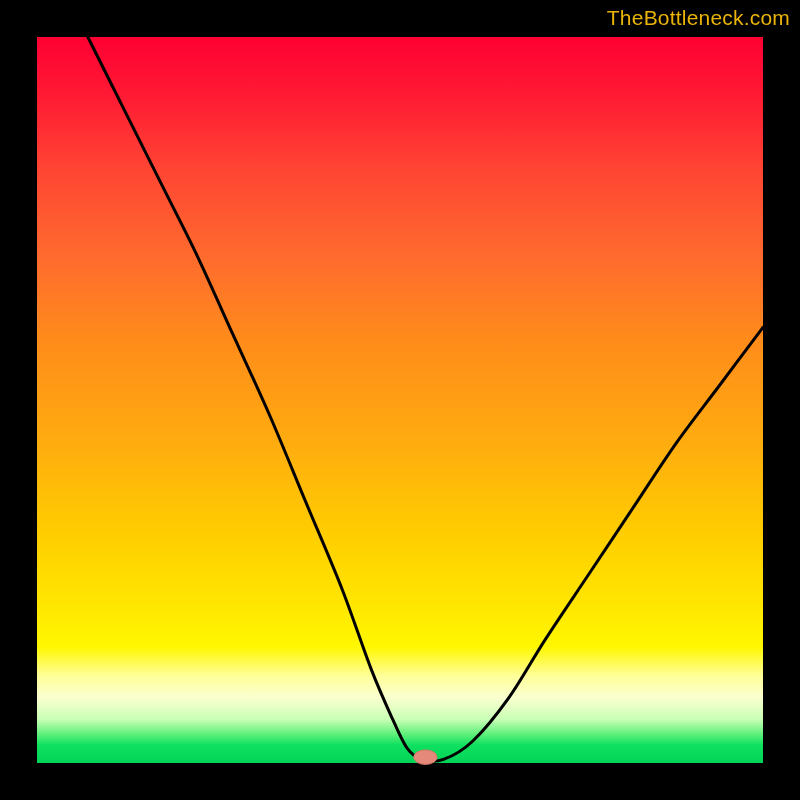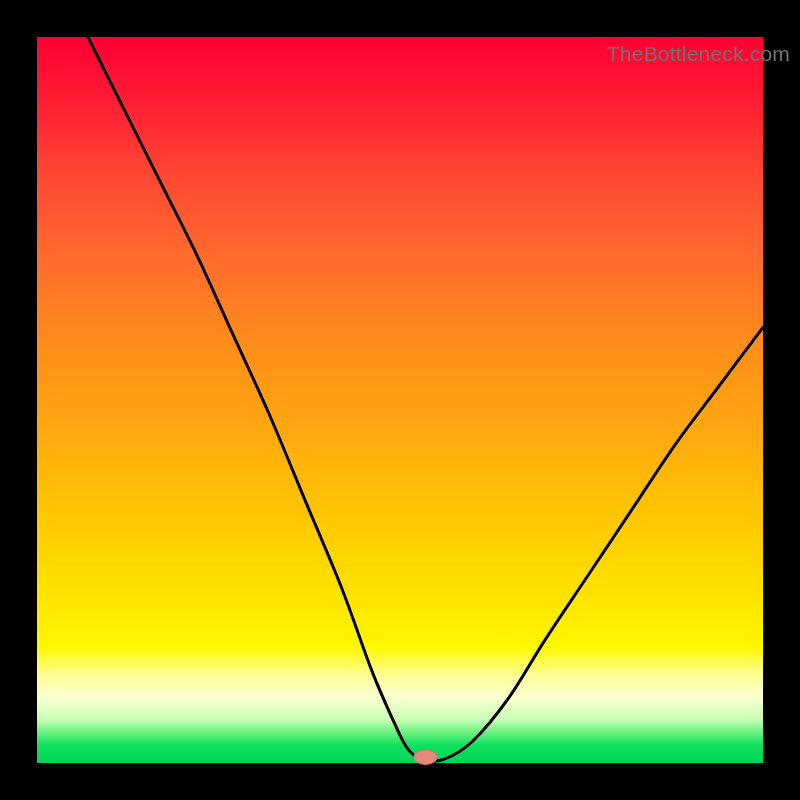--- a/index.html
+++ b/index.html
@@ -48,26 +48,25 @@
     left: 0;
     top: 0;
     width: 726px;
     height: 726px;
     overflow: visible;
   }
   .watermark {
     position: absolute;
     top: 6px;
     right: 10px;
-    color: #737373;
+    color: #eab308;
     font-size: 21px;
     font-weight: 500;
     letter-spacing: 0.2px;
     user-select: none;
-    margin-top: 36px;
   }
 </style>
 </head>
 <body>
 
 <div class="frame">
 
   <div class="plot-area">
     <svg class="curve" viewBox="0 0 726 726" preserveAspectRatio="none">
       <path id="curve-path" fill="none" stroke-width="3" stroke-linecap="round" stroke-linejoin="round" d="M 50.82000000000001 0 C 56.870000000000005 12.100000000000003, 75.01999999999998 48.400000000000034, 87.11999999999999 72.60000000000002 C 99.22 96.80000000000001, 111.32000000000002 120.99999999999993, 123.42000000000002 145.19999999999993 C 135.52 169.39999999999992, 147.62 192.39, 159.72 217.8 C 171.82 243.21000000000004, 183.92000000000002 271.04, 196.02 297.66 C 208.12 324.28000000000003, 220.22 349.69000000000005, 232.32 377.52000000000004 C 244.42 405.35, 256.52 435.6, 268.62 464.64 C 280.72 493.67999999999995, 294.03000000000003 523.93, 304.92 551.76 C 315.81 579.59, 325.49 609.84, 333.96000000000004 631.62 C 342.43000000000006 653.4, 349.69 669.1300000000001, 355.74 682.44 C 361.79 695.75, 365.41999999999996 704.825, 370.26 711.48 C 375.1 718.135, 378.73 720.5550000000001, 384.78000000000003 722.37 C 390.83000000000004 724.185, 398.0900000000001 725.395, 406.56000000000006 722.37 C 415.03000000000003 719.345, 424.71 714.505, 435.59999999999997 704.22 C 446.48999999999995 693.9350000000001, 459.8 677.6, 471.90000000000003 660.66 C 484.00000000000006 643.7199999999999, 494.89 623.1499999999999, 508.2 602.5799999999999 C 521.51 582.01, 537.24 559.02, 551.76 537.24 C 566.28 515.46, 580.8 493.67999999999995, 595.3199999999999 471.9 C 609.8399999999999 450.12, 624.36 427.13, 638.88 406.56 C 653.4 385.99, 667.92 367.84, 682.4399999999999 348.47999999999996 C 696.9599999999999 329.11999999999995, 718.74 300.08000000000004, 726 290.40000000000003" stroke="#000000"></path>

